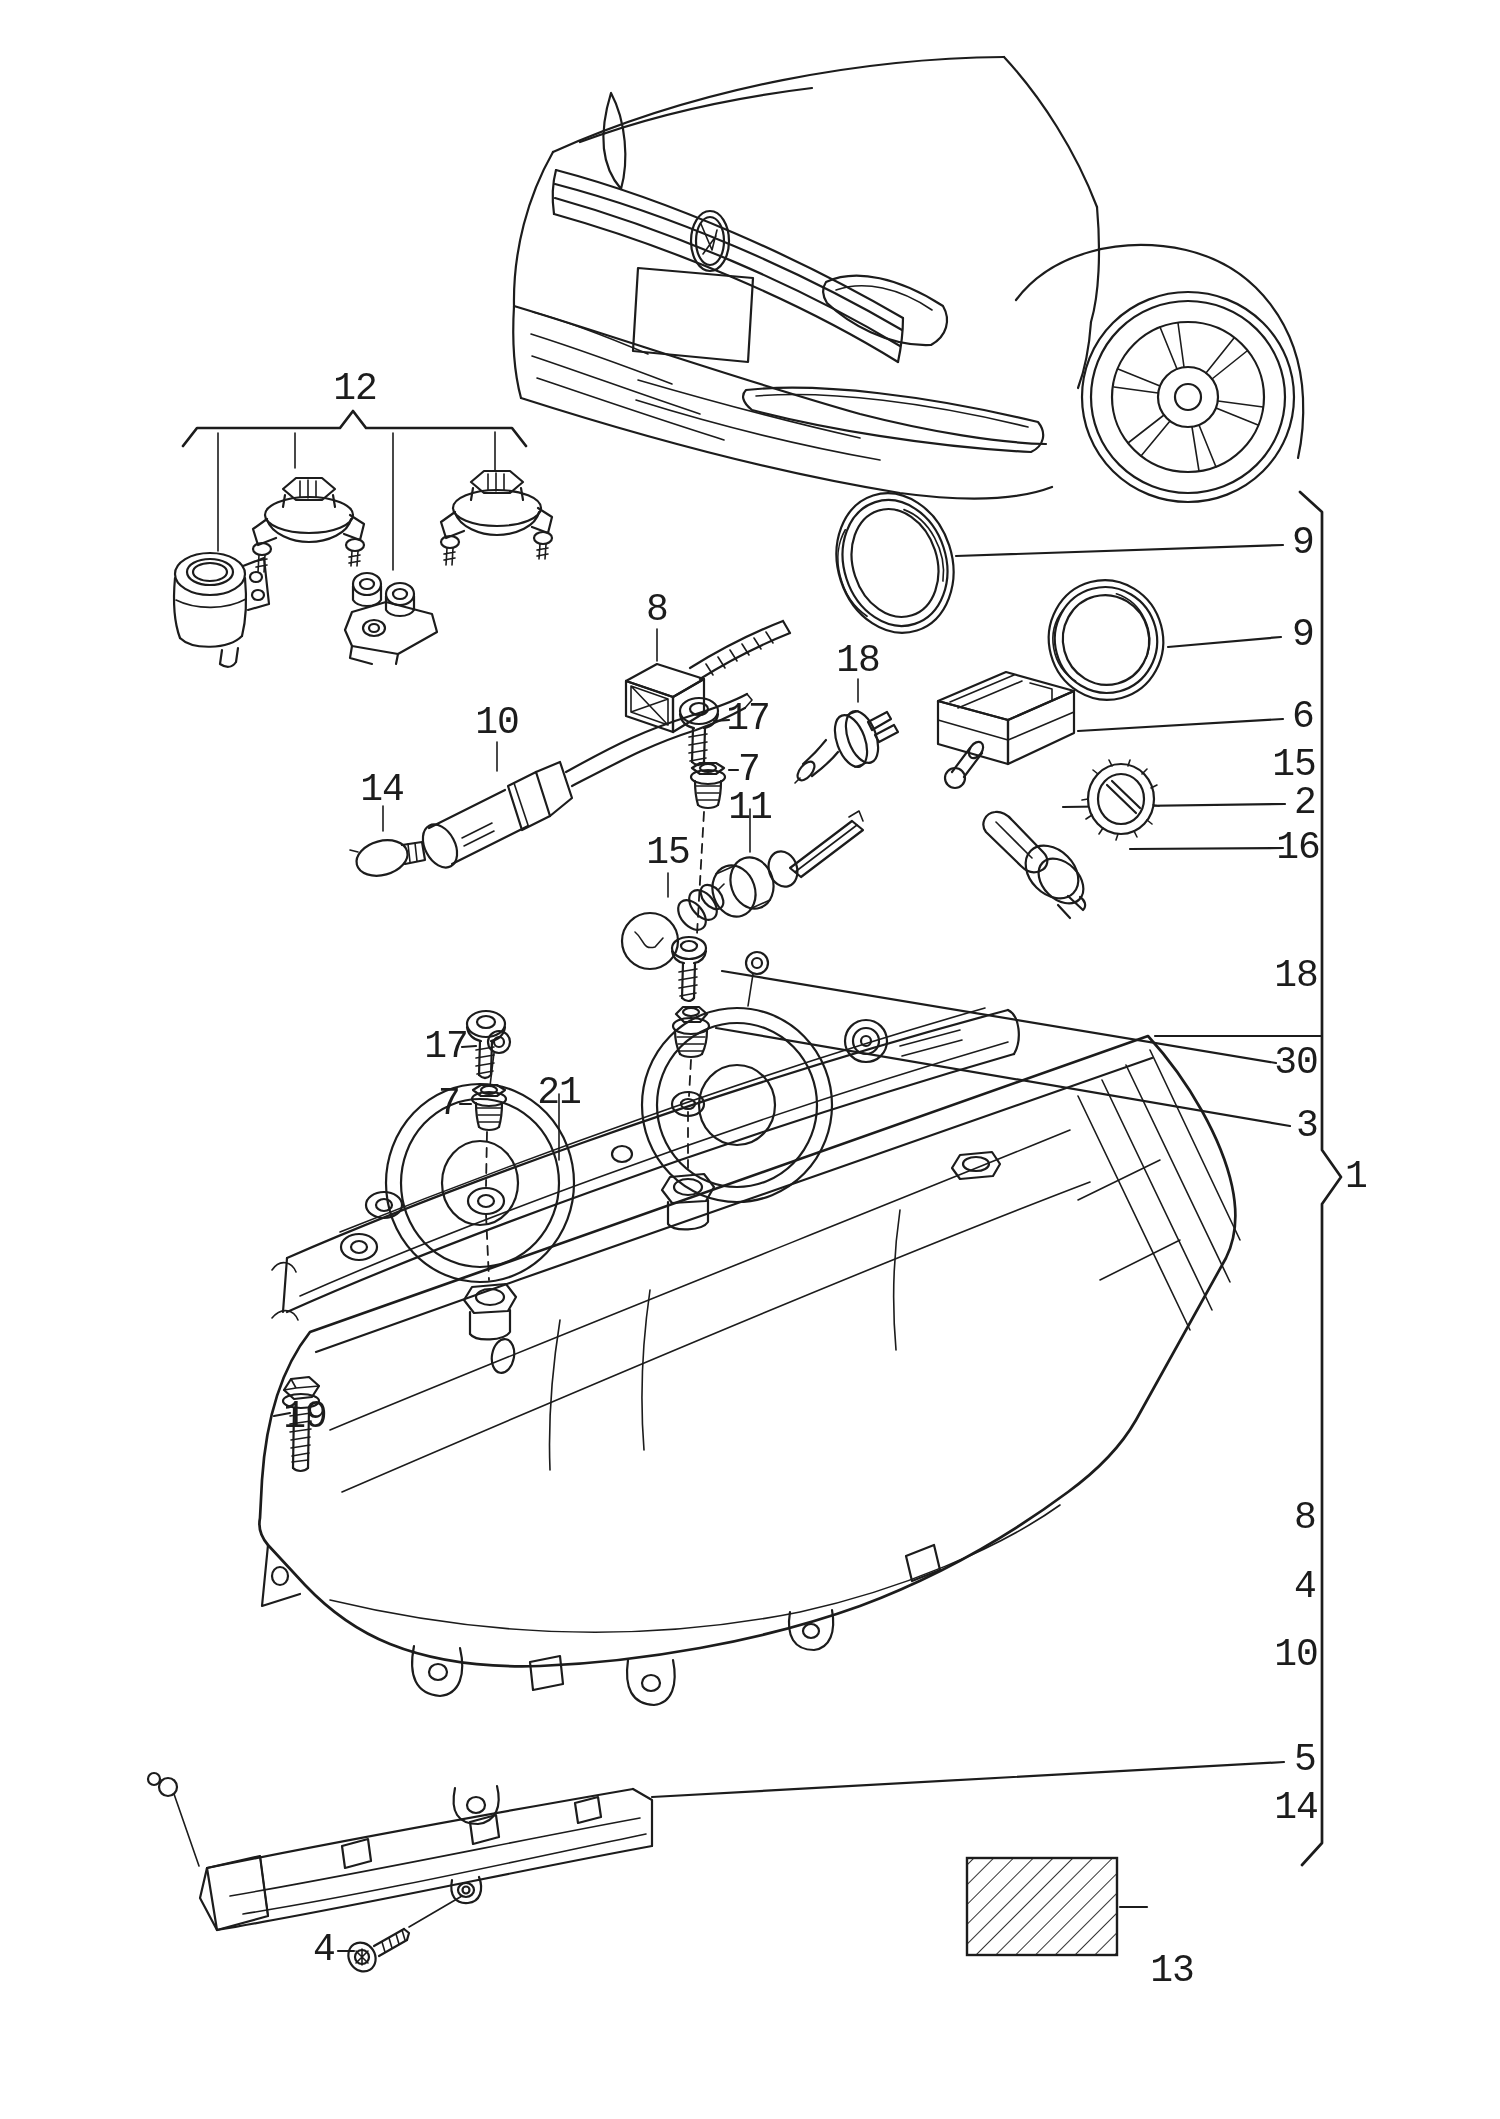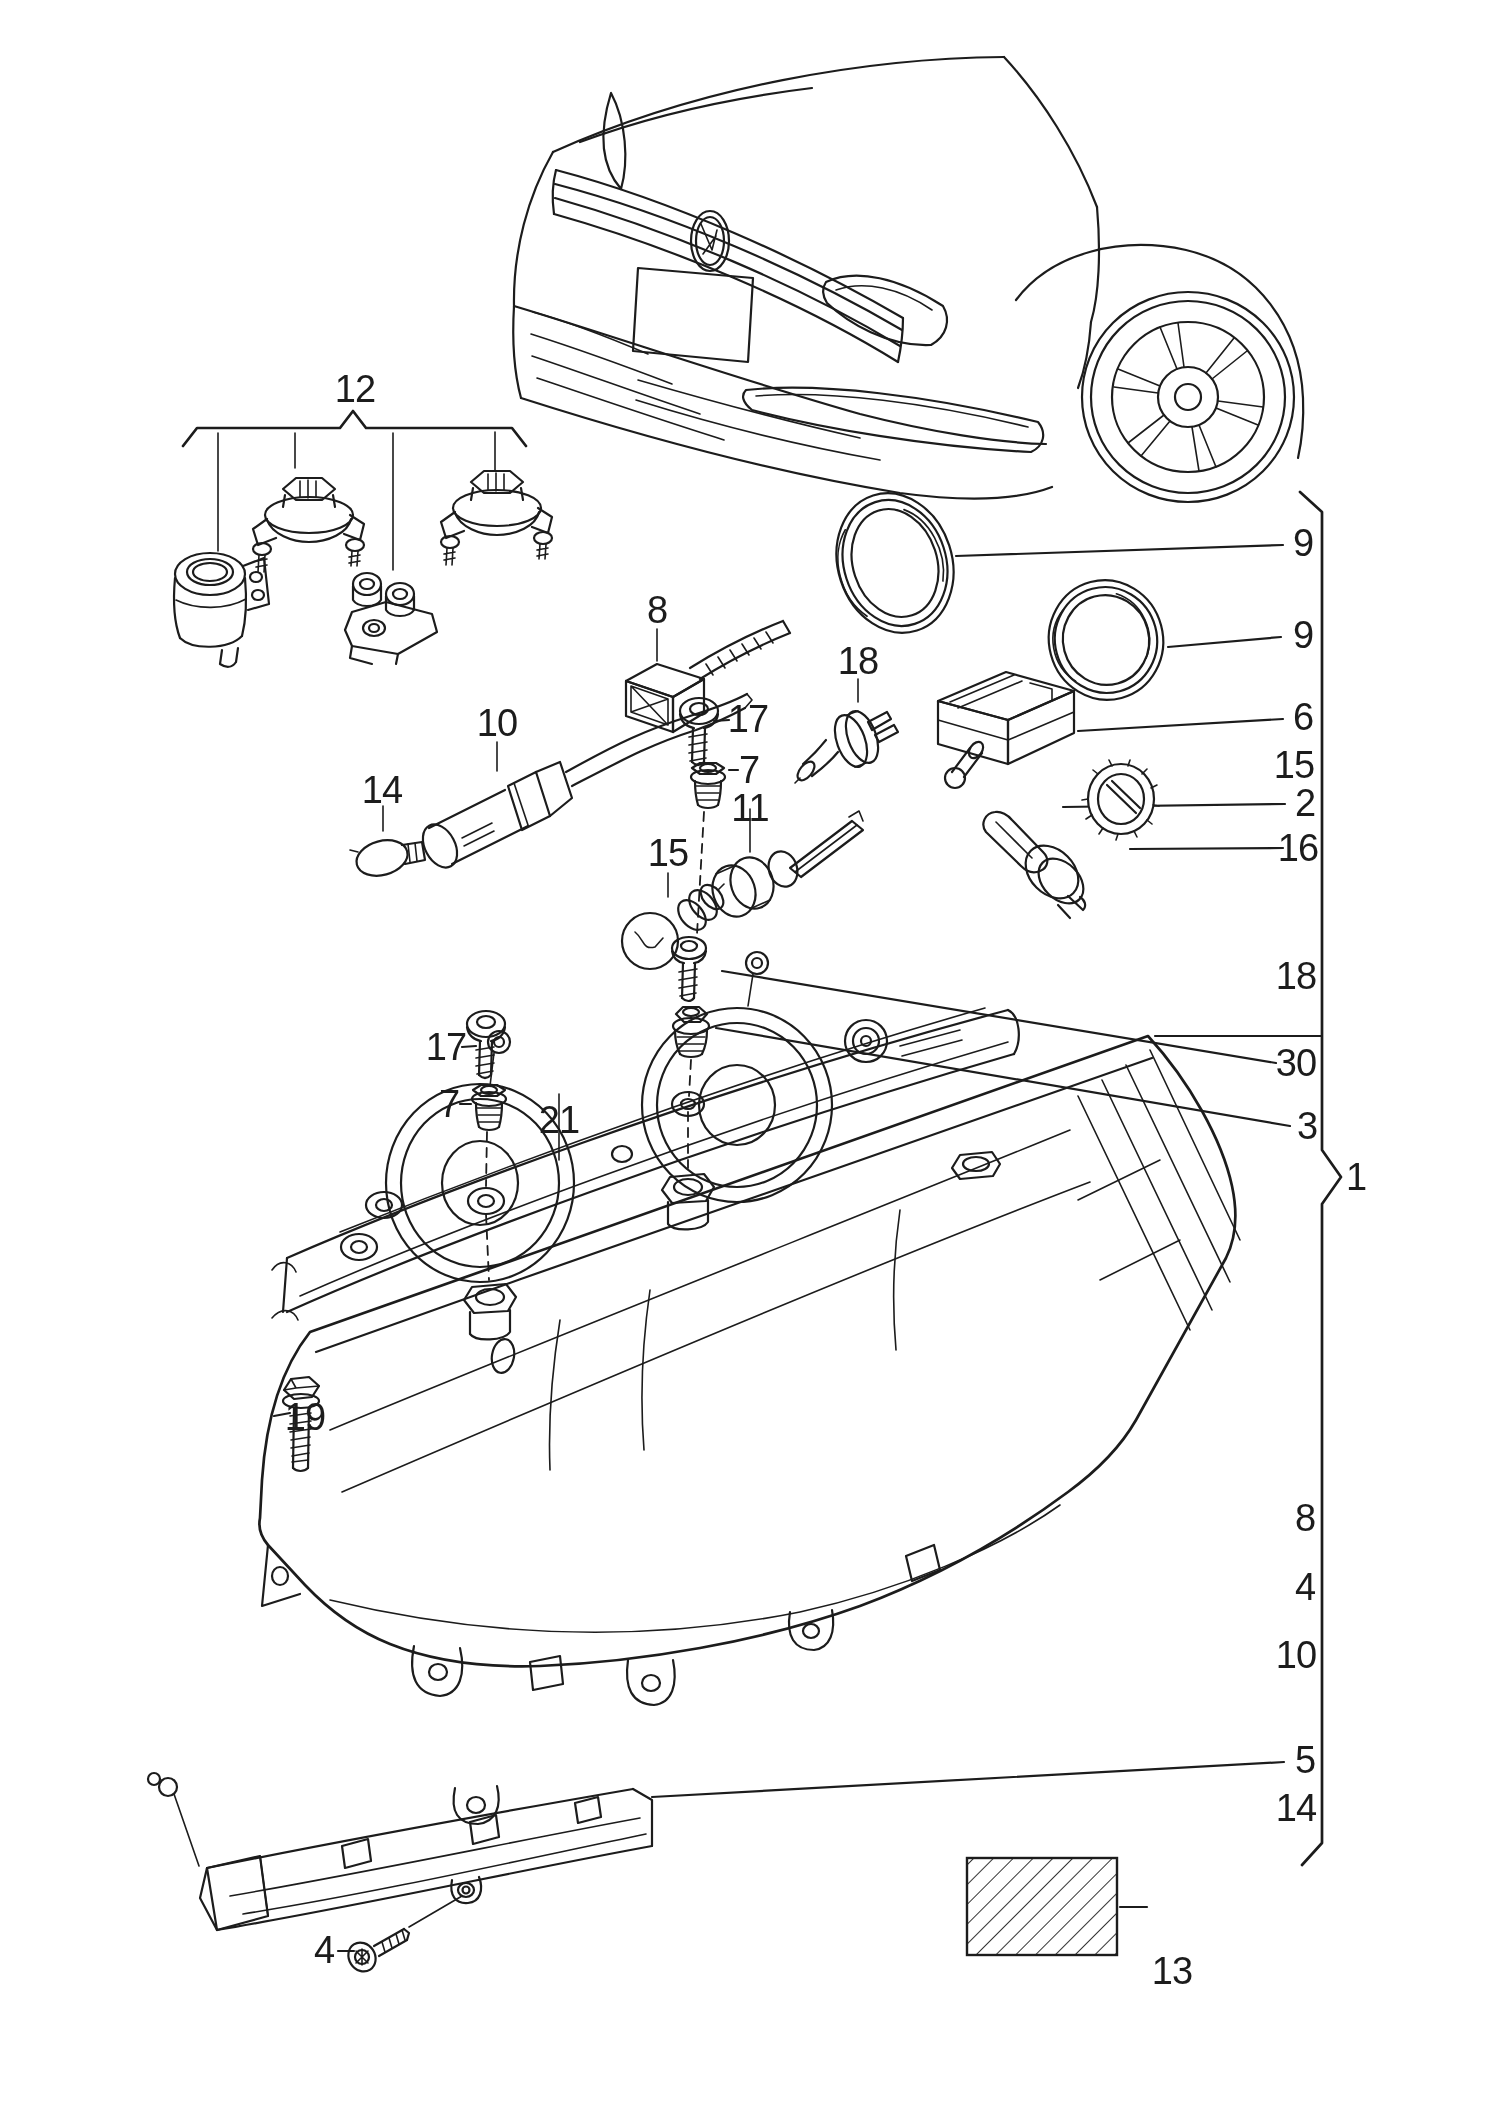--- a/index.html
+++ b/index.html
@@ -1,20 +1,20 @@
 <!DOCTYPE html>
 <html style="--line-color: #1c1c1c; --bg-color: #ffffff;"><head>
 <meta charset="utf-8">
 <style>
   :root { --line-color:#1c1c1c; --bg-color:#ffffff; }
   html,body { margin:0; padding:0; background:var(--bg-color); }
   .stage {
     position:relative; width:1500px; height:2119px;
     background:var(--bg-color); overflow:hidden;
-    font-family:Liberation Sans, sans-serif;
+    font-family:Liberation Mono, monospace;
   }
   .stage svg { position:absolute; left:0; top:0; width:1500px; height:2119px; }
   .ln { stroke:var(--line-color); fill:none; stroke-width:2.2; stroke-linecap:round; stroke-linejoin:round; }
   .thin { stroke-width:1.6; }
   .thick { stroke-width:2.7; }
   .dash { stroke-dasharray:9 7; stroke-width:1.8; }
   .wf { fill:var(--bg-color); }
   .co {
     position:absolute; transform:translate(-50%,-50%);
     font-size:38px; font-weight:400; color:var(--line-color);
@@ -420,21 +420,21 @@
     <div class="co" style="left: 657px; top: 610px;">8</div>
     <div class="co" style="left: 497px; top: 723px;">10</div>
     <div class="co" style="left: 382px; top: 790px;">14</div>
     <div class="co" style="left: 858px; top: 661px;">18</div>
     <div class="co" style="left: 750px; top: 808px;">11</div>
     <div class="co" style="left: 668px; top: 853px;">15</div>
     <div class="co" style="left: 748px; top: 719px;">17</div>
     <div class="co" style="left: 749px; top: 770px;">7</div>
     <div class="co" style="left: 446px; top: 1047px;">17</div>
     <div class="co" style="left: 449px; top: 1104px;">7</div>
-    <div class="co" style="left: 559px; top: 1120px;">21</div>
+    <div class="co" style="left: 559px; top: 1093px;">21</div>
     <div class="co" style="left: 258px; top: 1417px; margin-left: 47px;">19</div>
     <div class="co" style="left: 324px; top: 1950px;">4</div>
     <div class="co" style="left: 1303px; top: 543px;">9</div>
     <div class="co" style="left: 1303px; top: 635px;">9</div>
     <div class="co" style="left: 1303px; top: 717px;">6</div>
     <div class="co" style="left: 1294px; top: 765px;">15</div>
     <div class="co" style="left: 1305px; top: 803px;">2</div>
     <div class="co" style="left: 1298px; top: 848px; text-align: right;">16</div>
     <div class="co" style="left: 1296px; top: 976px;">18</div>
     <div class="co" style="left: 1296px; top: 1063px;">30</div>

